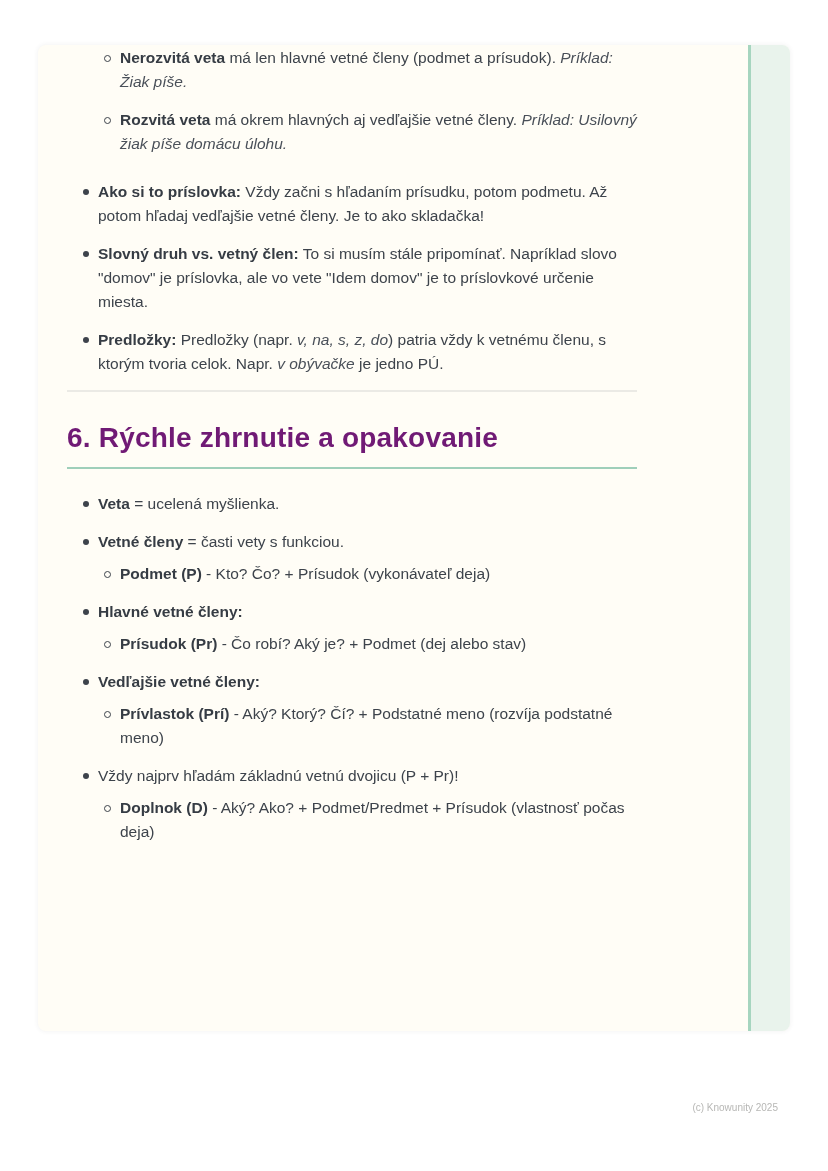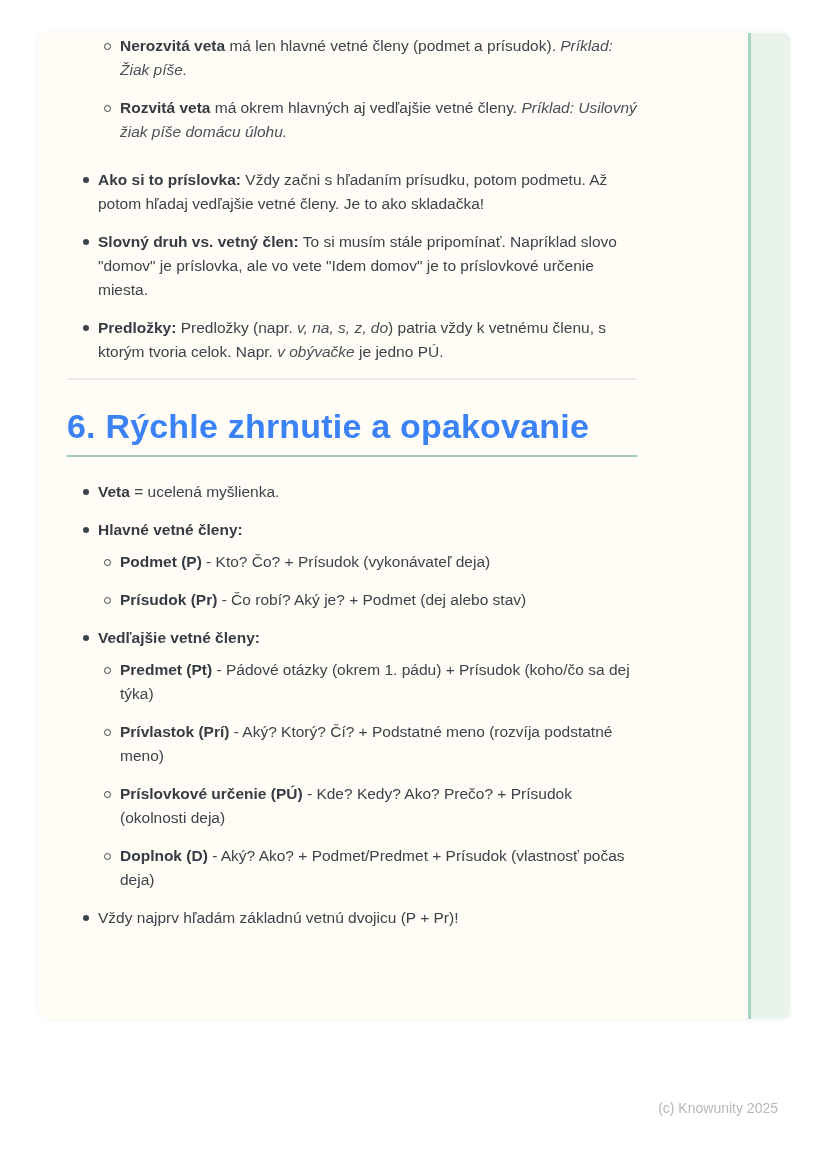--- a/index.html
+++ b/index.html
@@ -11,21 +11,21 @@
   .stage {
     position: relative;
     width: 828px;
     height: 1171px;
     background: #ffffff;
     overflow: hidden;
   }
   .page {
     position: absolute;
     left: 38px;
-    top: 33px;
+    top: 45px;
     width: 752px;
     height: 986px;
     background: #fffdf6;
     border-radius: 8px;
     box-shadow: 0 0 5px rgba(60,60,60,0.08);
   }
   .accent-strip {
     position: absolute;
     top: 0;
     right: 0;
@@ -76,38 +76,38 @@
   .b { font-weight: 700; color: #363c44; }
   .i { font-style: italic; color: #4a5059; }
   .divider {
     height: 2px;
     background: #ebeae5;
     border: none;
     margin: 13px 0 26px 0;
   }
   .section-heading {
     margin: 0;
-    font-size: 34px;
+    font-size: 28px;
     line-height: 40px;
     font-weight: 700;
-    color: #3b82f6;
+    color: #701a75;
     letter-spacing: 0.2px;
   }
   .heading-underline {
     height: 2px;
     background: #9fcfba;
     margin: 9px 0 23px 0;
   }
   .list { margin: 0; }
   .list.gap-after { margin-bottom: 24px; }
   .footer {
     position: absolute;
     top: 1101px;
     right: 50px;
-    font-size: 14px;
+    font-size: 10px;
     line-height: 14px;
     color: #b7b7b5;
   }
 </style>
 </head>
 <body>
 
 <div class="stage">
 
   <div class="page">
@@ -128,29 +128,28 @@
         </div>
 
       <div class="divider"></div>
 
       <h1 class="section-heading">6. Rýchle zhrnutie a opakovanie</h1>
 
       <div class="heading-underline"></div>
 
       <div class="list">
           <div class="li lv1"><span class="marker disc"></span><span><span class="b">Veta</span><span> = ucelená myšlienka.</span></span></div>
+          <div class="li lv1"><span class="marker disc"></span><span><span class="b">Vetné členy</span><span> = časti vety s funkciou.</span></span></div>
+          <div class="li lv2"><span class="marker ring"></span><span><span class="b">Podmet (P)</span><span> - Kto? Čo? + Prísudok (vykonávateľ deja)</span></span></div>
           <div class="li lv1"><span class="marker disc"></span><span><span class="b">Hlavné vetné členy:</span></span></div>
-          <div class="li lv2"><span class="marker ring"></span><span><span class="b">Podmet (P)</span><span> - Kto? Čo? + Prísudok (vykonávateľ deja)</span></span></div>
           <div class="li lv2"><span class="marker ring"></span><span><span class="b">Prísudok (Pr)</span><span> - Čo robí? Aký je? + Podmet (dej alebo stav)</span></span></div>
           <div class="li lv1"><span class="marker disc"></span><span><span class="b">Vedľajšie vetné členy:</span></span></div>
-          <div class="li lv2"><span class="marker ring"></span><span><span class="b">Predmet (Pt)</span><span> - Pádové otázky (okrem 1. pádu) + Prísudok (koho/čo sa dej týka)</span></span></div>
           <div class="li lv2"><span class="marker ring"></span><span><span class="b">Prívlastok (Prí)</span><span> - Aký? Ktorý? Čí? + Podstatné meno (rozvíja podstatné meno)</span></span></div>
-          <div class="li lv2"><span class="marker ring"></span><span><span class="b">Príslovkové určenie (PÚ)</span><span> - Kde? Kedy? Ako? Prečo? + Prísudok (okolnosti deja)</span></span></div>
+          <div class="li lv1"><span class="marker disc"></span><span><span>Vždy najprv hľadám základnú vetnú dvojicu (P + Pr)!</span></span></div>
           <div class="li lv2"><span class="marker ring"></span><span><span class="b">Doplnok (D)</span><span> - Aký? Ako? + Podmet/Predmet + Prísudok (vlastnosť počas deja)</span></span></div>
-          <div class="li lv1"><span class="marker disc"></span><span><span>Vždy najprv hľadám základnú vetnú dvojicu (P + Pr)!</span></span></div>
         </div>
 
     </div>
   </div>
 
   <div class="footer">(c) Knowunity 2025</div>
 
 </div>
 
 </body></html>

